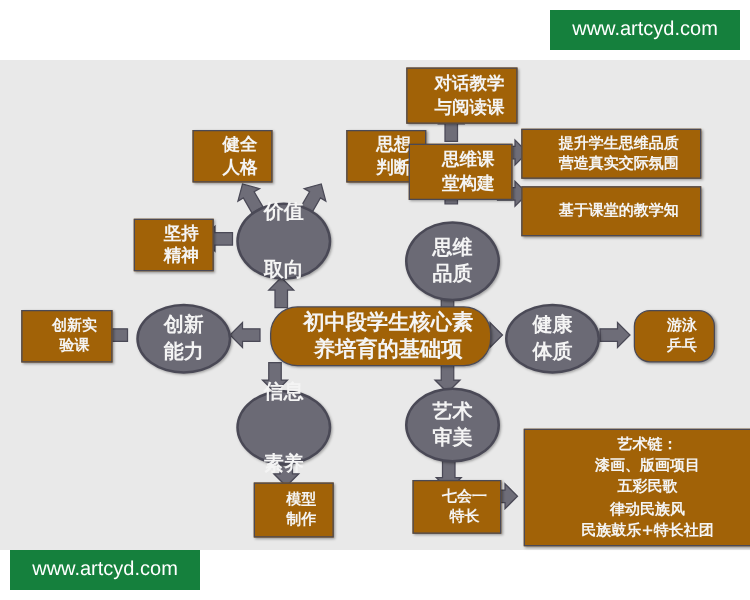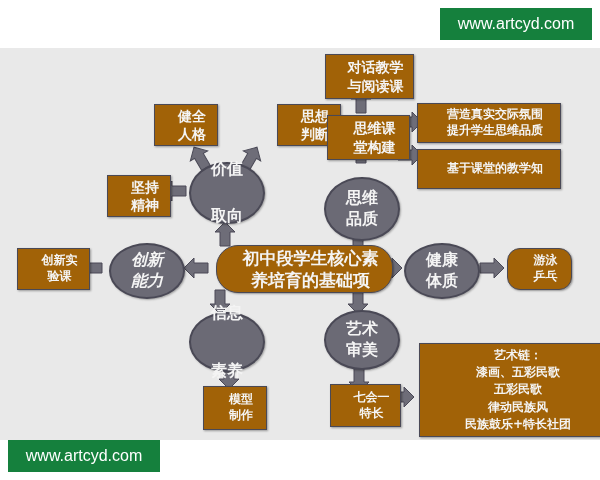--- a/index.html
+++ b/index.html
@@ -117,28 +117,28 @@
 </div>
 <div class="box md" style="left:327px;top:115px;width:69px;height:43px;">
   <span>思维课</span>
   <span>堂构建</span>
 </div>
 <div class="box md" style="left:325px;top:54px;width:75px;height:43px;">
   <span>对话教学</span>
   <span>与阅读课</span>
 </div>
 <div class="box sm" style="left:417px;top:103px;width:130px;height:38px;">
+  <span>提升学生思维品质</span>
   <span>营造真实交际氛围</span>
-  <span>提升学生思维品质</span>
 </div>
 <div class="box sm" style="left:417px;top:149px;width:130px;height:38px;">
   <span>基于课堂的教学知</span>
 </div>
 
-<div class="ellipse" style="left:109px;top:243px;width:72px;height:52px;font-style:italic;">
+<div class="ellipse" style="left:109px;top:243px;width:72px;height:52px;">
   <span>创新</span>
   <span>能力</span>
 </div>
 <div class="box sm" style="left:17px;top:248px;width:59px;height:40px;">
   <span>创新实</span>
   <span>验课</span>
 </div>
 
 <div class="ellipse" style="left:404px;top:243px;width:72px;height:52px;">
   <span>健康</span>
@@ -161,19 +161,19 @@
 <div class="ellipse" style="left:324px;top:310px;width:72px;height:56px;">
   <span>艺术</span>
   <span>审美</span>
 </div>
 <div class="box sm" style="left:330px;top:384px;width:57px;height:41px;">
   <span>七会一</span>
   <span>特长</span>
 </div>
 <div class="box sm" style="left:419px;top:343px;width:172px;height:92px;line-height:1.45;">
   <span>艺术链：</span>
-  <span>漆画、五彩民歌</span>
+  <span>漆画、版画项目</span>
   <span>五彩民歌</span>
   <span>律动民族风</span>
   <span>民族鼓乐+特长社团</span>
 </div>
 
 <div class="watermark wm-bottom">www.artcyd.com</div>
 
 </body></html>

